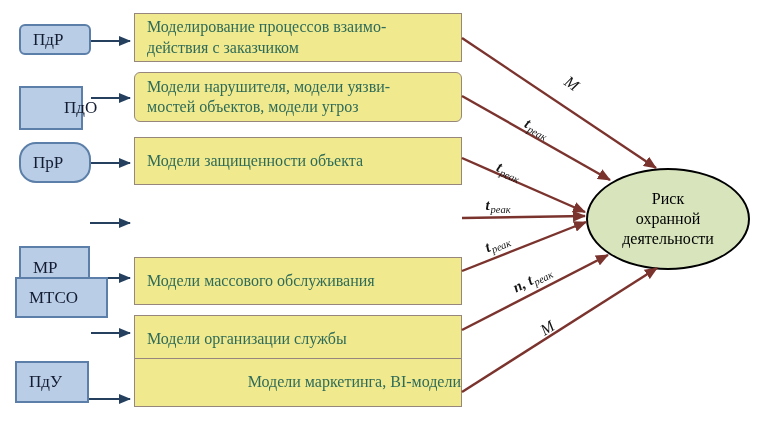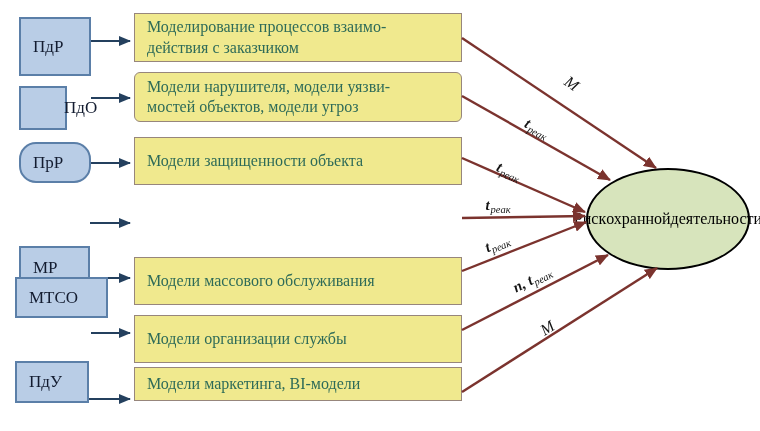--- a/index.html
+++ b/index.html
@@ -15,42 +15,42 @@
   .yellowbox{
     position:absolute;left:134px;width:328px;background:var(--yellow-fill);
     border:1.5px solid var(--yellow-border);box-sizing:border-box;
     display:flex;flex-direction:column;justify-content:center;padding-left:12px;
     font-size:16px;line-height:1.26;color:var(--model-text);
   }
   .yellowbox span{display:block;white-space:nowrap;}
   .ellipse{
     position:absolute;left:586px;top:168px;width:164px;height:102px;
     background:var(--green-fill);border:2.5px solid #000;border-radius:50%;
-    box-sizing:border-box;display:flex;flex-direction:row;align-items:center;
+    box-sizing:border-box;display:flex;flex-direction:column;align-items:center;
     justify-content:center;text-align:center;font-size:16px;line-height:1.26;color:#000;
   }
   .ellipse span{display:block;white-space:nowrap;}
   .arrows{position:absolute;left:0;top:0;pointer-events:none;}
   .alabel{
     position:absolute;color:#141414;white-space:nowrap;
     transform-origin:center center;
   }
   .main-t{font-weight:bold;font-style:italic;font-size:15px;}
   .main-m{font-style:italic;font-size:16px;}
   .sub{font-style:italic;font-size:10.5px;position:relative;top:3px;margin-left:1px;}
 </style>
 </head>
 <body>
 
 <div class="stage">
 
-  <div class="bluebox" style="left:19px;top:17px;width:72px;height:59px;">
+  <div class="bluebox" style="left:19px;top:24px;width:72px;height:31px;border-radius:6px;">
       <span>ПдР</span>
     </div>
-  <div class="bluebox" style="left:19px;top:86px;width:48px;height:44px;padding-left:43px;">
+  <div class="bluebox" style="left:19px;top:86px;width:64px;height:44px;padding-left:43px;">
       <span>ПдО</span>
     </div>
   <div class="bluebox" style="left:19px;top:142px;width:72px;height:41px;border-radius:17px;">
       <span>ПрР</span>
     </div>
   <div class="bluebox" style="left:19px;top:202px;width:71px;height:43px;margin-top:44px;">
       <span>МР</span>
     </div>
   <div class="bluebox" style="left:15px;top:257px;width:93px;height:41px;margin-top:20px;">
       <span>МТСО</span>
@@ -69,21 +69,21 @@
   </div>
   <div class="yellowbox" style="top:137px;height:48px;">
     <span>Модели защищенности объекта</span>
   </div>
   <div class="yellowbox" style="top:257px;height:48px;">
     <span>Модели массового обслуживания</span>
   </div>
   <div class="yellowbox" style="top:315px;height:48px;">
     <span>Модели организации службы</span>
   </div>
-  <div class="yellowbox" style="top:367px;height:34px;">
+  <div class="yellowbox" style="top:358px;height:49px;text-align:right;">
     <span>Модели маркетинга, BI-модели</span>
   </div>
 
   <div class="ellipse">
     <span>Риск</span>
     <span>охранной</span>
     <span>деятельности</span>
   </div>
 
   <svg class="arrows" width="760" height="431" viewBox="0 0 760 431">

